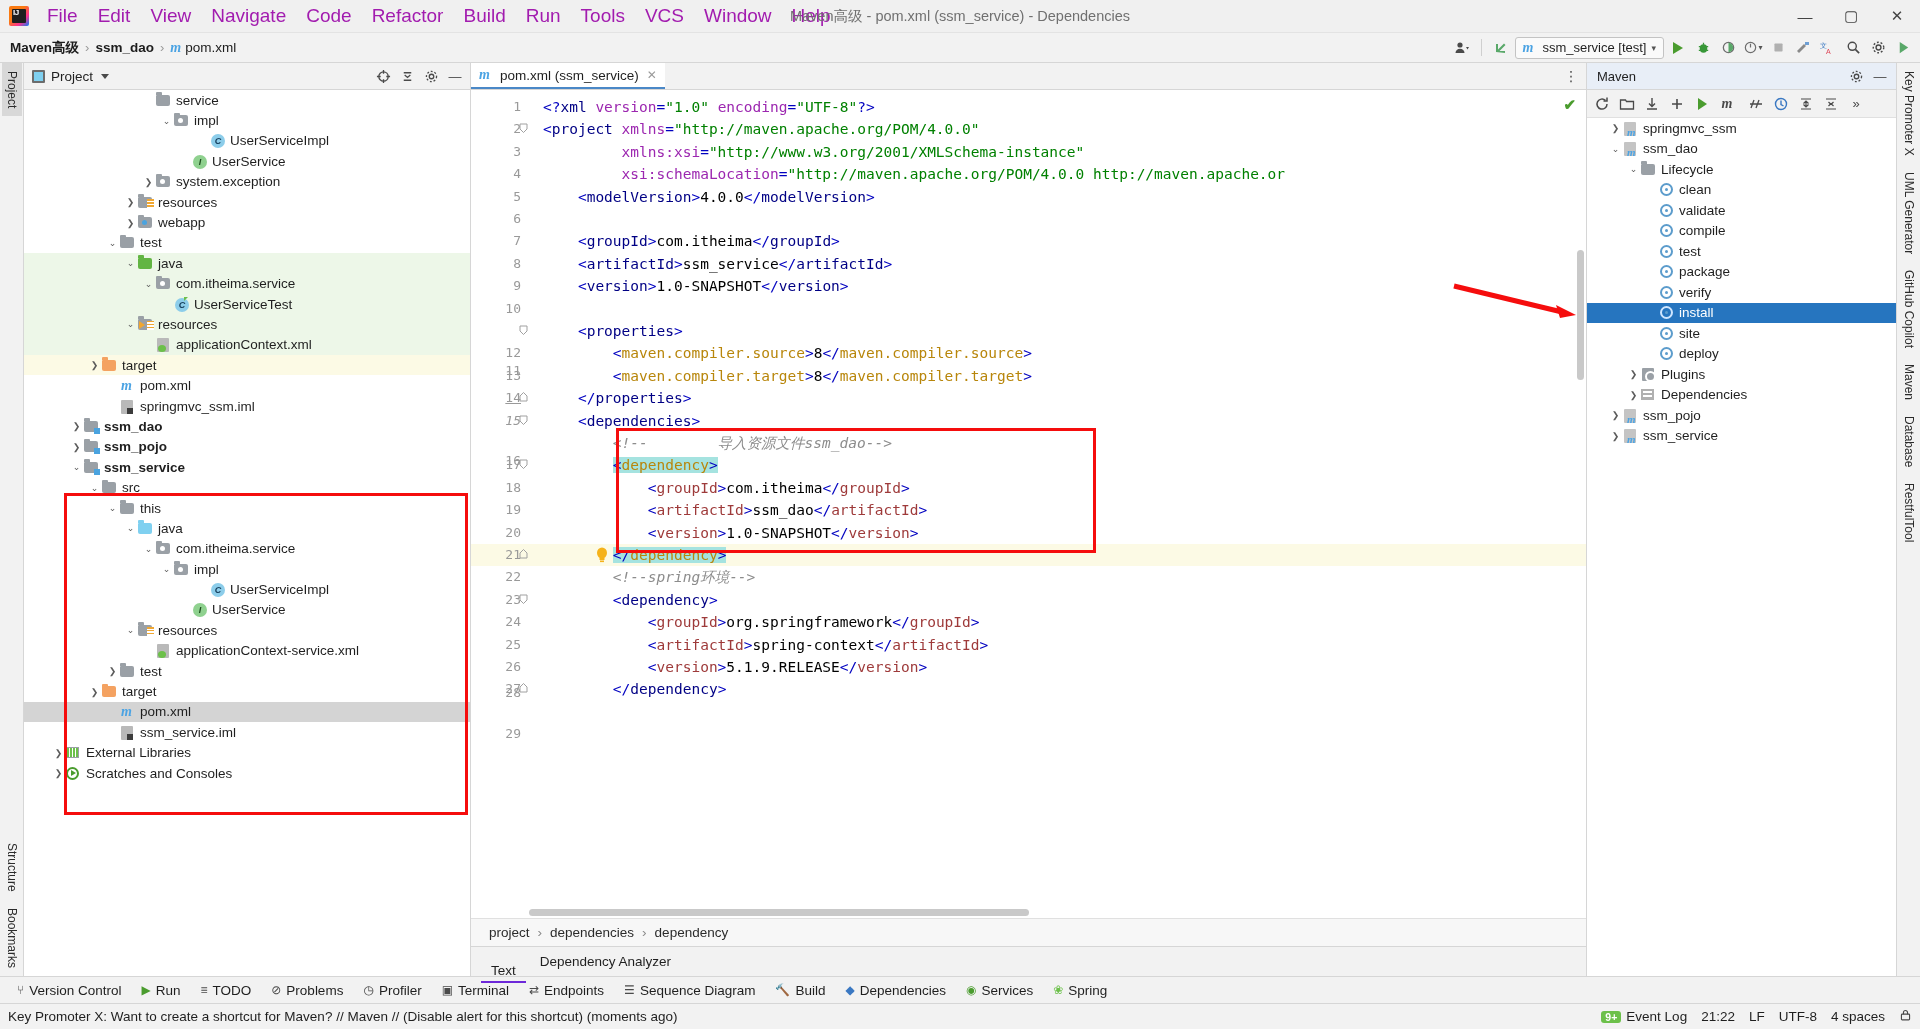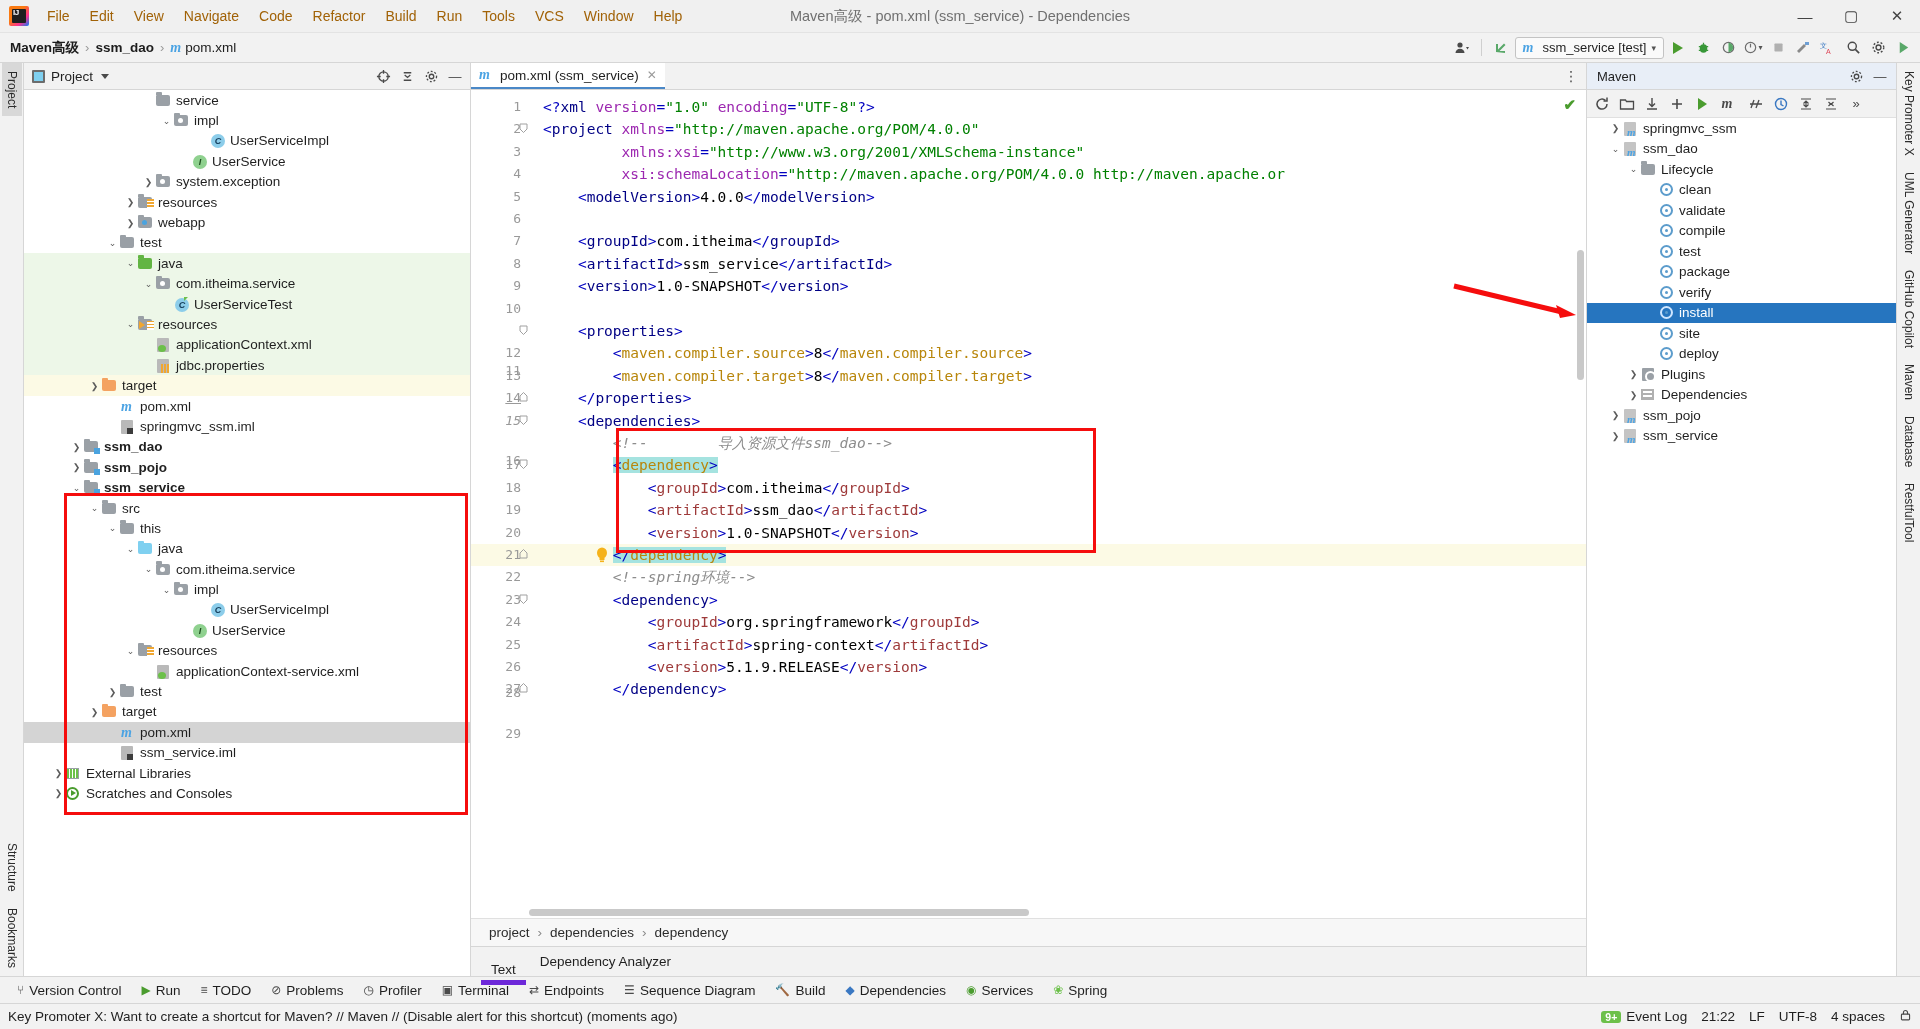--- a/index.html
+++ b/index.html
@@ -11,21 +11,21 @@
   .titlebar { height:33px; background:#f0f0f0; display:flex; align-items:center;
     border-bottom:1px solid #e3e3e3; position:relative; }
   .ij-logo { width:20px; height:20px; margin:0 8px 0 9px; flex:none; position:relative;
     background:linear-gradient(135deg,#f97a12 0%,#f97a12 40%,#ff318c 70%,#087cfa 100%);
     border-radius:2px; }
   .ij-logo::after { content:""; position:absolute; left:3px; top:3px; width:14px; height:14px;
     background:#1e1e1e; border-radius:1px; }
   .ij-logo::before { content:"IJ"; position:absolute; z-index:2; left:4px; top:2px; color:#fff;
     font-size:8px; font-weight:bold; letter-spacing:-0.5px; }
   .menubar { display:flex; align-items:center; gap:0px; }
-  .menu-item { padding:4px 10px; font-size:14px; color:#a16207; cursor:default; white-space:nowrap; }
+  .menu-item { padding:4px 10px; font-size:19px; color:#a21caf; cursor:default; white-space:nowrap; }
   .win-title { position:absolute; left:0; right:0; text-align:center; font-size:14.5px;
     color:#707070; pointer-events:none; }
   .win-btns { margin-left:auto; display:flex; height:33px; z-index:3; }
   .win-btn { width:46px; display:flex; align-items:center; justify-content:center;
     font-size:15px; color:#444; }
 
   
   .navbar { height:30px; background:#f2f2f2; display:flex; align-items:center;
     padding:0 6px 0 10px; border-bottom:1px solid #d6d6d6; }
   .crumb { display:flex; align-items:center; font-size:13.5px; color:#1c1c1c; }
@@ -140,21 +140,21 @@
   .tk-com  { color:#8c8c8c; font-style:italic; }
   .tk-prop { color:#b8860b; }
   .tk-sel  { background:#a5e3e0; }
 
   .breadcrumbs { height:28px; background:#f7f7f7; border-top:1px solid #e0e0e0;
     display:flex; align-items:center; padding-left:18px; font-size:13.5px; color:#2b2b2b; flex:none; }
   .breadcrumbs .sep { margin:0 8px; color:#8a8a8a; }
   .edtabs { height:30px; background:#f2f2f2; border-top:1px solid #d6d6d6; display:flex;
     align-items:center; gap:4px; padding-left:10px; flex:none; }
   .edtab { padding:3px 10px; font-size:13.5px; }
-  .edtab.sel { border-bottom:5px solid #6d28d9;margin-top:20px; }
+  .edtab.sel { border-bottom:2px solid #6d28d9;margin-top:20px; }
   .hscroll { position:absolute; left:58px; bottom:2px; height:7px; width:500px; background:#c9c9c9; border-radius:4px; }
   .vscroll { position:absolute; right:2px; top:160px; height:130px; width:7px; background:#c9c9c9; border-radius:4px; }
   .check-ok { position:absolute; right:10px; top:6px; color:#4a9c2e; font-size:15px; font-weight:bold; }
 
   
   .maven { width:310px; background:#fff; display:flex; flex-direction:column;
     border-left:1px solid #d6d6d6; flex:none; }
   .mhead { height:27px; background:#e8eef7; display:flex; align-items:center; padding:0 5px 0 10px;
     border-bottom:1px solid #d6d6d6; flex:none; }
   .mtoolbar { height:28px; display:flex; align-items:center; gap:3px; padding:0 4px;
@@ -442,28 +442,20 @@
           </span>
           <span class="lbl">resources</span>
         </div>
         <div class="row green">
           <span style="width:118px;flex:none"></span>
           <span class="arr"></span>
           <span class="ico">
             <i class="xml-ic"></i>
           </span>
           <span class="lbl">applicationContext.xml</span>
-        </div>
-        <div class="row green">
-          <span style="width:118px;flex:none"></span>
-          <span class="arr"></span>
-          <span class="ico">
-            <i class="prop-ic"></i>
-          </span>
-          <span class="lbl">jdbc.properties</span>
         </div>
         <div class="row yellow">
           <span style="width:64px;flex:none"></span>
           <span class="arr">❯</span>
           <span class="ico">
             <i class="f f-orange"></i>
           </span>
           <span class="lbl">target</span>
         </div>
         <div class="row">

